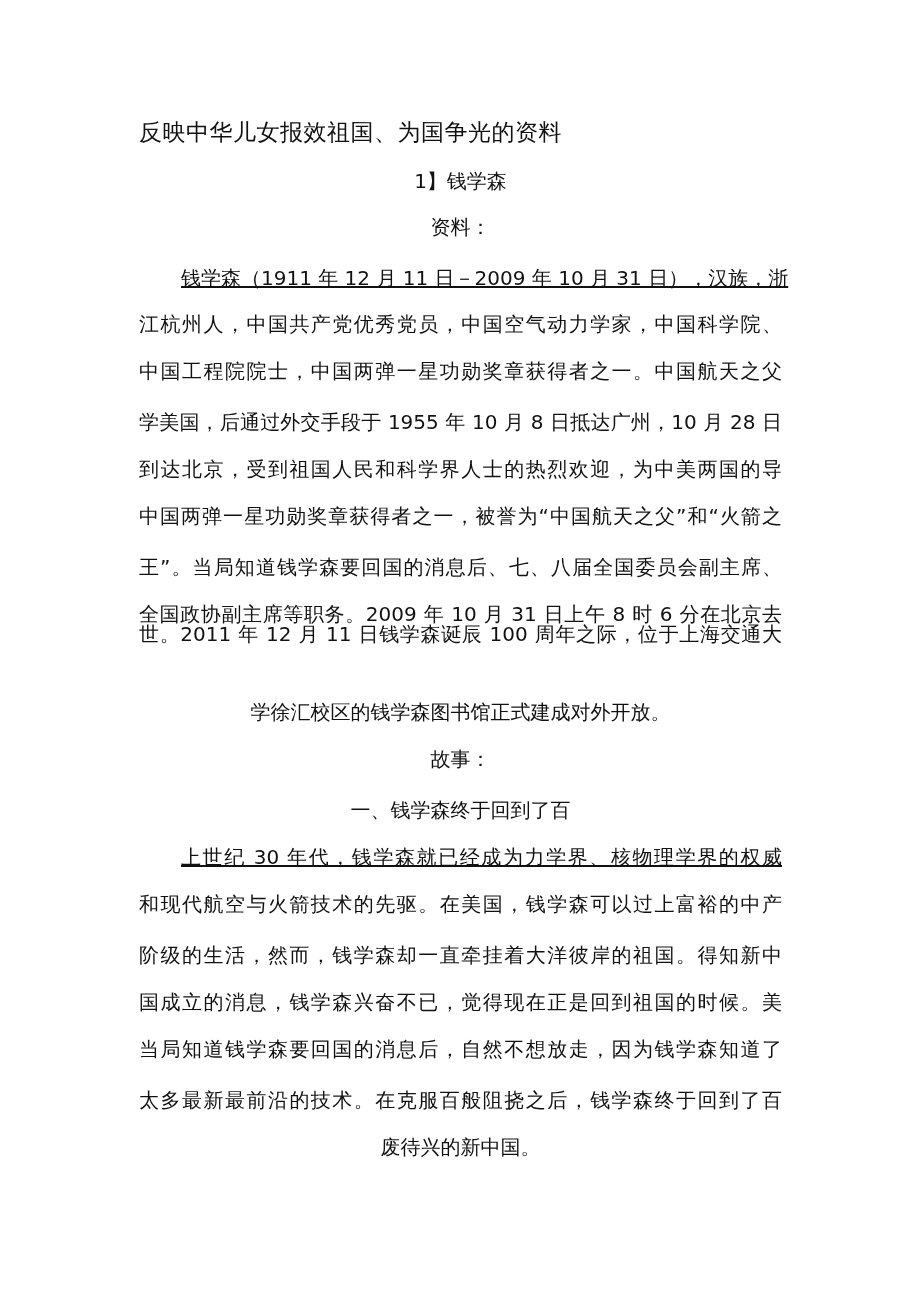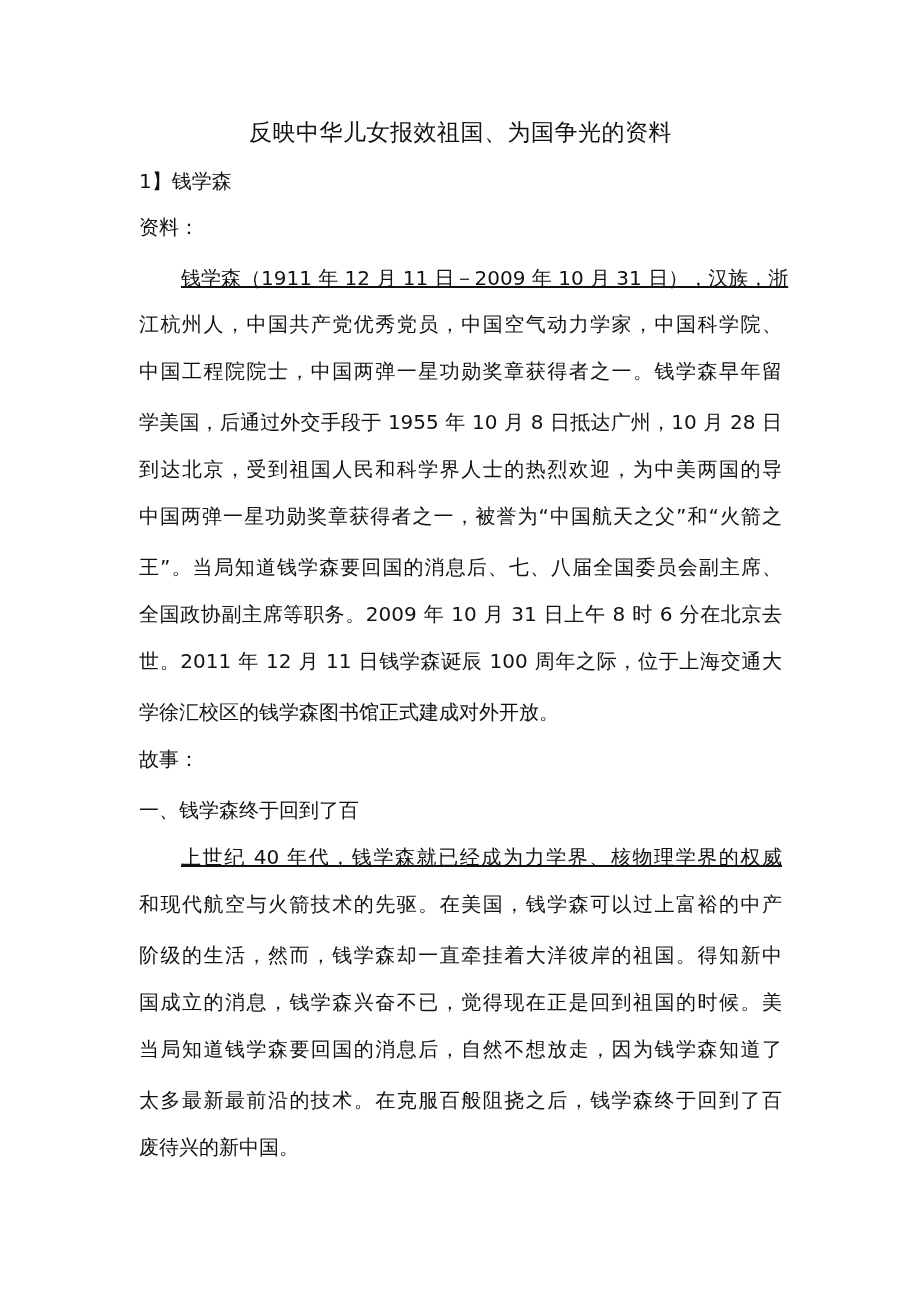--- a/index.html
+++ b/index.html
@@ -19,65 +19,66 @@
       position: absolute;
       left: 139px;
       top: 0;
       width: 643px;
     }
     .title {
       position: absolute;
       top: 114px;
       left: 0;
       width: 643px;
-      text-align: center;
+      text-align: left;
       font-size: 23px;
       line-height: 36px;
       white-space: nowrap;
       letter-spacing: 0.5px;
     }
     .line {
       position: absolute;
       left: 0;
       width: 643px;
       font-size: 20px;
       line-height: 30px;
       height: 30px;
       white-space: nowrap;
       overflow: visible;
+      text-align: center;
     }
     .full {
       text-align: justify;
       text-align-last: justify;
     }
     .indent { padding-left: 42px; box-sizing: border-box; text-decoration: underline; }
   </style>
 </head>
 <body>
 
 <div class="page">
   <div class="title">反映中华儿女报效祖国、为国争光的资料</div>
 
   <div class="line" style="top:166px">1】钱学森</div>
   <div class="line" style="top:212px">资料：</div>
 
   <div class="line full indent" style="top:263px">钱学森（1911 年 12 月 11 日－2009 年 10 月 31 日），汉族，浙</div>
   <div class="line full" style="top:309px">江杭州人，中国共产党优秀党员，中国空气动力学家，中国科学院、</div>
-  <div class="line full" style="top:356px">中国工程院院士，中国两弹一星功勋奖章获得者之一。钱学森早年留</div>
+  <div class="line full" style="top:356px">中国工程院院士，中国两弹一星功勋奖章获得者之一。中国航天之父</div>
   <div class="line full" style="top:407px">学美国，后通过外交手段于 1955 年 10 月 8 日抵达广州，10 月 28 日</div>
   <div class="line full" style="top:454px">到达北京，受到祖国人民和科学界人士的热烈欢迎，为中美两国的导</div>
   <div class="line full" style="top:501px">中国两弹一星功勋奖章获得者之一，被誉为“中国航天之父”和“火箭之</div>
   <div class="line full" style="top:552px">王”。当局知道钱学森要回国的消息后、七、八届全国委员会副主席、</div>
   <div class="line full" style="top:599px">全国政协副主席等职务。2009 年 10 月 31 日上午 8 时 6 分在北京去</div>
-  <div class="line full" style="top:646px">世。2011 年 12 月 11 日钱学森诞辰 100 周年之际，位于上海交通大</div>
+  <div class="line full" style="top:619px">世。2011 年 12 月 11 日钱学森诞辰 100 周年之际，位于上海交通大</div>
   <div class="line" style="top:697px">学徐汇校区的钱学森图书馆正式建成对外开放。</div>
 
   <div class="line" style="top:744px">故事：</div>
   <div class="line" style="top:795px">一、钱学森终于回到了百</div>
 
-  <div class="line full indent" style="top:842px">上世纪 40 年代，钱学森就已经成为力学界、核物理学界的权威</div>
+  <div class="line full indent" style="top:842px">上世纪 30 年代，钱学森就已经成为力学界、核物理学界的权威</div>
   <div class="line full" style="top:889px">和现代航空与火箭技术的先驱。在美国，钱学森可以过上富裕的中产</div>
   <div class="line full" style="top:940px">阶级的生活，然而，钱学森却一直牵挂着大洋彼岸的祖国。得知新中</div>
   <div class="line full" style="top:987px">国成立的消息，钱学森兴奋不已，觉得现在正是回到祖国的时候。美</div>
   <div class="line full" style="top:1034px">当局知道钱学森要回国的消息后，自然不想放走，因为钱学森知道了</div>
   <div class="line full" style="top:1085px">太多最新最前沿的技术。在克服百般阻挠之后，钱学森终于回到了百</div>
   <div class="line" style="top:1132px">废待兴的新中国。</div>
 </div>
 
 </body></html>

